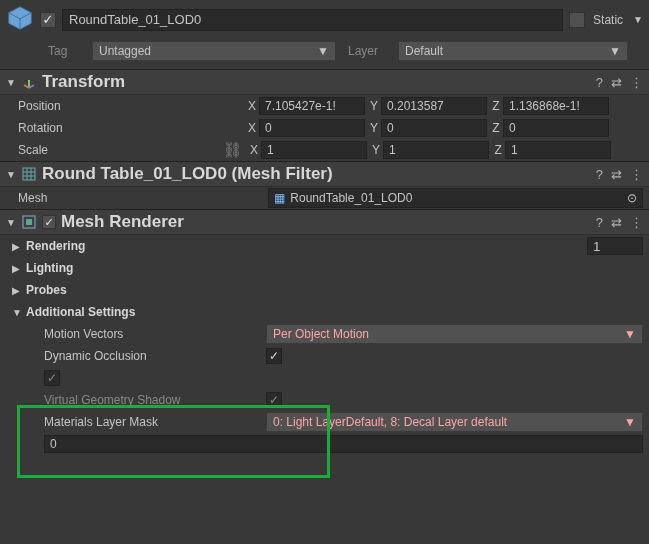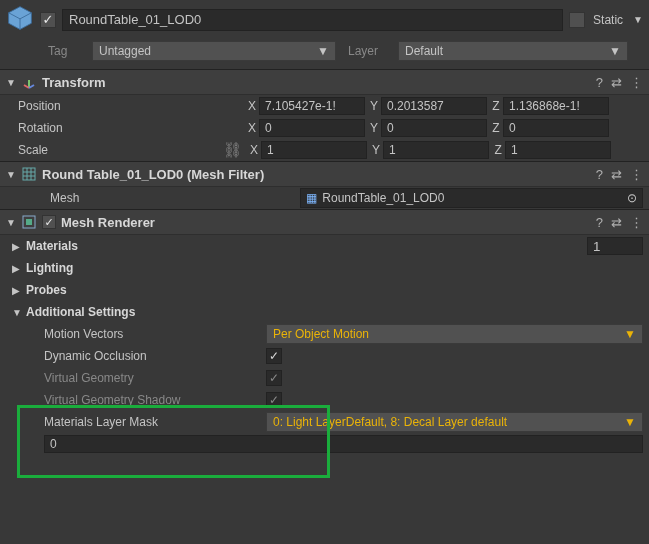--- a/index.html
+++ b/index.html
@@ -18,21 +18,21 @@
   .tag-layer { display: flex; align-items: center; padding: 2px 6px 8px 48px; gap: 6px; }
   .small-lbl { color: #888; width: 38px; }
   .dropdown { background: #515151; border: 1px solid #3a3a3a; color: #c4c4c4; padding: 2px 6px; display: flex; align-items: center; justify-content: space-between; cursor: pointer; }
   .dd-tag { width: 244px; height: 20px; }
   .dd-layer { width: 230px; height: 20px; gap: 44px; }
 
   
   .comp-hdr { background: #3e3e3e; border-top: 1px solid #222; border-bottom: 1px solid #2e2e2e; height: 26px; display: flex; align-items: center; padding: 0 6px; gap: 5px; }
   .comp-hdr .foldout { color: #c4c4c4; font-size: 10px; width: 10px; text-align: center; cursor: pointer; }
   .comp-icon { width: 16px; height: 16px; display: inline-flex; align-items: center; justify-content: center; }
-  .comp-title { font-weight: bold; color: #d7d7d7; flex: 1; font-size: 13px; }
+  .comp-title { font-weight: bold; color: #d7d7d7; flex: 1; font-size: 17px; }
   .comp-actions { display: flex; gap: 8px; align-items: center; color: #b0b0b0; }
   .comp-actions span { cursor: pointer; font-size: 13px; }
 
   
   .row { display: flex; align-items: center; height: 22px; padding: 0 6px 0 18px; }
   .row .lbl { width: 227px; color: #c4c4c4; }
   .xyz-group { flex: 1; display: flex; align-items: center; gap: 0; }
   .axis-lbl { color: #c4c4c4; width: 14px; text-align: center; }
   .axis-in { width: 106px; background: #2a2a2a; border: 1px solid #222; color: #c4c4c4; padding: 2px 5px; height: 18px; font-size: 12px; margin-right:2px;}
   .link-icon { color: #888; font-size: 15px; margin-right: 5px; cursor: pointer; }
@@ -43,21 +43,21 @@
 
   .section-row { display: flex; align-items: center; height: 22px; padding: 0 6px 0 12px; gap: 4px; }
   .section-row .fold { font-size: 10px; width: 10px; color: #c4c4c4; cursor: pointer; }
   .section-row .sec-lbl { font-weight: bold; color: #d7d7d7; }
 
   .sub-row { display: flex; align-items: center; height: 22px; padding: 0 6px 0 44px; }
   .sub-row .lbl { width: 222px; color: #c4c4c4; }
   .sub-row.dim .lbl { color: #888; }
   .mini-chk { width: 16px; height: 16px; background: #2a2a2a; border: 1px solid #222; display: inline-flex; align-items:center; justify-content:center; color:#d5d5d5; font-size:12px; cursor:pointer;}
   .mini-chk.dim { color: #888; }
-  .wide-dd { flex: 1; background: #515151; border: 1px solid #3a3a3a; height: 20px; display: flex; align-items:center; justify-content:space-between; padding: 0 6px; color:#eab308; cursor:pointer;}
+  .wide-dd { flex: 1; background: #515151; border: 1px solid #3a3a3a; height: 20px; display: flex; align-items:center; justify-content:space-between; padding: 0 6px; color:#fca5a5; cursor:pointer;}
   .mat-count { width: 56px; background:#2a2a2a; border:1px solid #222; height:18px; color:#c4c4c4; padding:0 5px; text-align:left; margin-left:auto;}
   .num-in { flex:1; background:#2a2a2a; border:1px solid #222; height:18px; color:#c4c4c4; padding:0 5px; font-size:12px;}
 
   .highlight-box { position: absolute; border: 3px solid #1aad3c; pointer-events: none; }
   .container { position: relative; }
 </style>
 </head>
 <body>
 
 <div class="panel container">
@@ -157,21 +157,21 @@
     </span>
     <span class="comp-title">Round Table_01_LOD0 (Mesh Filter)</span>
     <div class="comp-actions">
       <span>?</span>
       <span>⇄</span>
       <span>⋮</span>
     </div>
   </div>
 
   <div class="row">
-    <span class="lbl" style="width:250px;margin-left:32px;">Mesh</span>
+    <span class="lbl" style="width:250px;">Mesh</span>
     <div class="mesh-field">
       <span class="grid-ico">▦</span>
       <span>RoundTable_01_LOD0</span>
       <span class="picker">⊙</span>
     </div>
   </div>
 
   <div class="comp-hdr">
     <span class="foldout">▼</span>
     <span class="comp-icon">
@@ -184,21 +184,21 @@
     <span class="comp-title">Mesh Renderer</span>
     <div class="comp-actions">
       <span>?</span>
       <span>⇄</span>
       <span>⋮</span>
     </div>
   </div>
 
   <div class="section-row">
     <span class="fold">▶</span>
-    <span class="sec-lbl">Materials</span>
+    <span class="sec-lbl">Rendering</span>
     <input class="mat-count" value="1" style="">
   </div>
   <div class="section-row">
     <span class="fold">▶</span>
     <span class="sec-lbl">Lighting</span>
   </div>
   <div class="section-row">
     <span class="fold">▶</span>
     <span class="sec-lbl">Probes</span>
   </div>
@@ -213,21 +213,20 @@
       <span>Per Object Motion</span>
       <span>▼</span>
     </div>
   </div>
 
   <div class="sub-row">
     <span class="lbl">Dynamic Occlusion</span>
     <span class="mini-chk">✓</span>
   </div>
   <div class="sub-row dim">
-    <span class="lbl">Virtual Geometry</span>
     <span class="mini-chk dim">✓</span>
   </div>
   <div class="sub-row dim">
     <span class="lbl">Virtual Geometry Shadow</span>
     <span class="mini-chk dim">✓</span>
   </div>
 
   <div class="sub-row">
     <span class="lbl">Materials Layer Mask</span>
     <div class="wide-dd">

